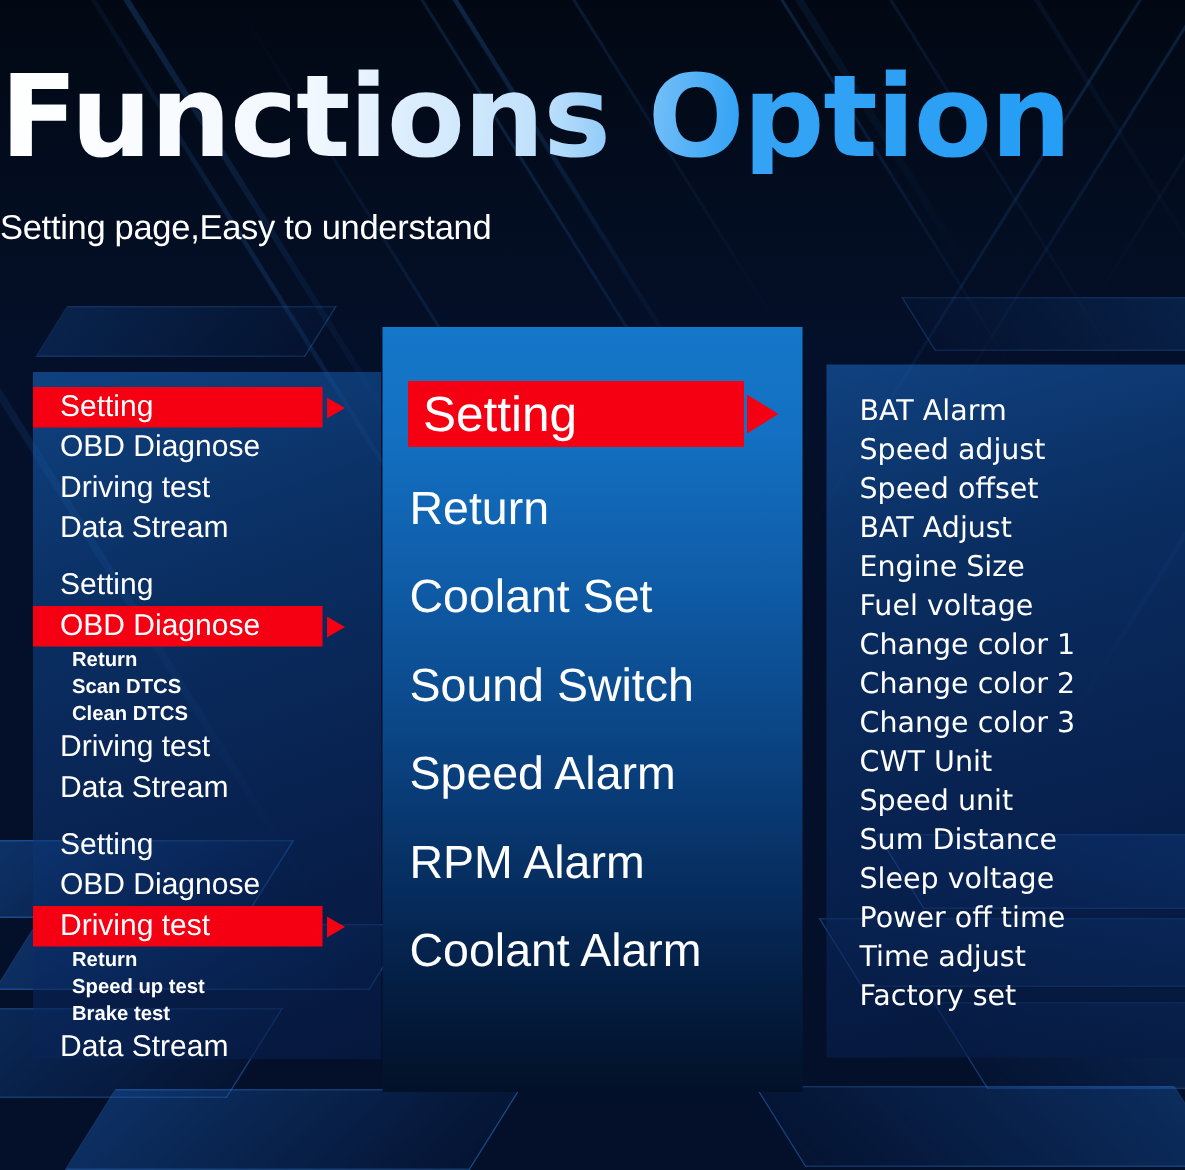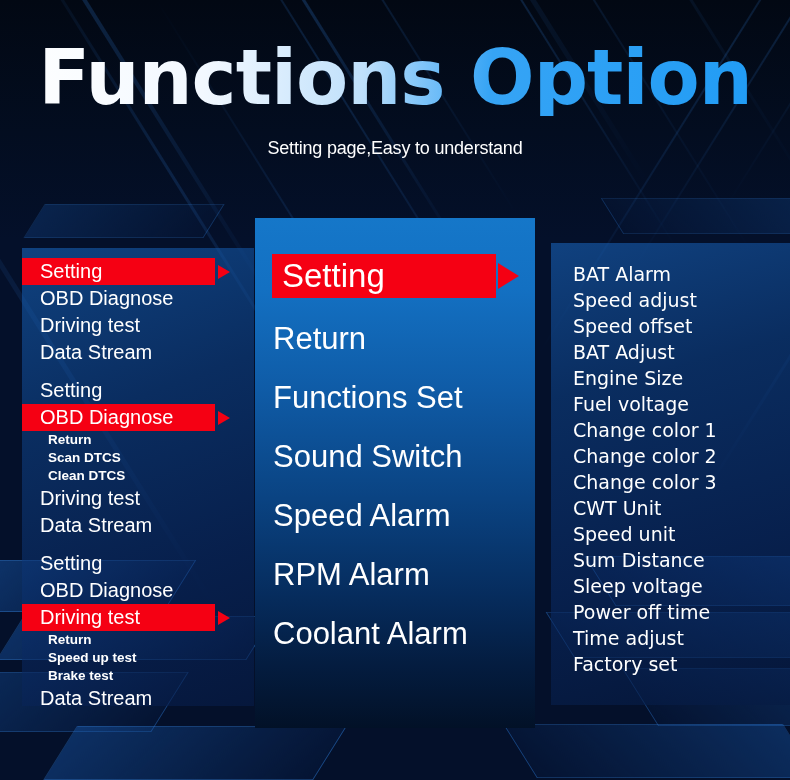--- a/index.html
+++ b/index.html
@@ -41,32 +41,32 @@
     transform:skewX(-32deg);
   }
   .panelR {
     position:absolute;
     background:linear-gradient(-115deg, rgba(26,96,186,0.45), rgba(12,46,106,0.16));
     border:1px solid rgba(70,160,255,0.26);
     transform:skewX(32deg);
   }
 
   
-  #header { position:absolute; left:0; top:0; width:790px; height:200px; z-index:5; text-align:center; }
+  #header { position:absolute; left:0; top:0; width:790px; height:200px; z-index:5; text-align:left; }
   #title {
     margin-top:40px;
     font-size:76px; font-weight:bold; letter-spacing:-1px;
     font-family:"DejaVu Sans", sans-serif;
     background:linear-gradient(95deg,#ffffff 0%, #f2f8ff 26%, #bfe0fb 46%, #36a4f5 62%, #1e9bf5 100%);
     -webkit-background-clip:text; background-clip:text;
     -webkit-text-fill-color:transparent; color:transparent;
     line-height:1.0;
   }
   #subtitle {
-    margin-top:22px; font-size:18px; color:#ffffff; font-weight:400;
+    margin-top:22px; font-size:23px; color:#ffffff; font-weight:400;
     font-family:"Liberation Sans", sans-serif; letter-spacing:-0.2px;
   }
 
   
   #left-panel {
     position:absolute; left:22px; top:248px; width:232px; height:458px; z-index:4;
     background:linear-gradient(160deg, rgba(22,96,180,0.62) 0%, rgba(16,74,150,0.50) 35%, rgba(10,44,104,0.55) 70%, rgba(7,28,72,0.62) 100%);
   }
   #left-list { position:relative; padding:10px 0 0 18px; }
   .lv1 {
@@ -209,21 +209,21 @@
 </div>
 
 <div id="center-panel">
   <div id="center-list">
       <div class="c-hl-row">
         <div class="c-hl-bar"></div>
         <div class="c-hl-text">Setting</div>
         <div class="c-hl-arrow"></div>
       </div>
       <div class="c-item">Return</div>
-      <div class="c-item">Functions Set</div>
+      <div class="c-item">Coolant Set</div>
       <div class="c-item">Sound Switch</div>
       <div class="c-item">Speed Alarm</div>
       <div class="c-item">RPM Alarm</div>
       <div class="c-item">Coolant Alarm</div>
     </div>
 </div>
 
 <div id="right-panel">
   <div id="right-list">
       <div class="r-item">BAT Alarm</div>

